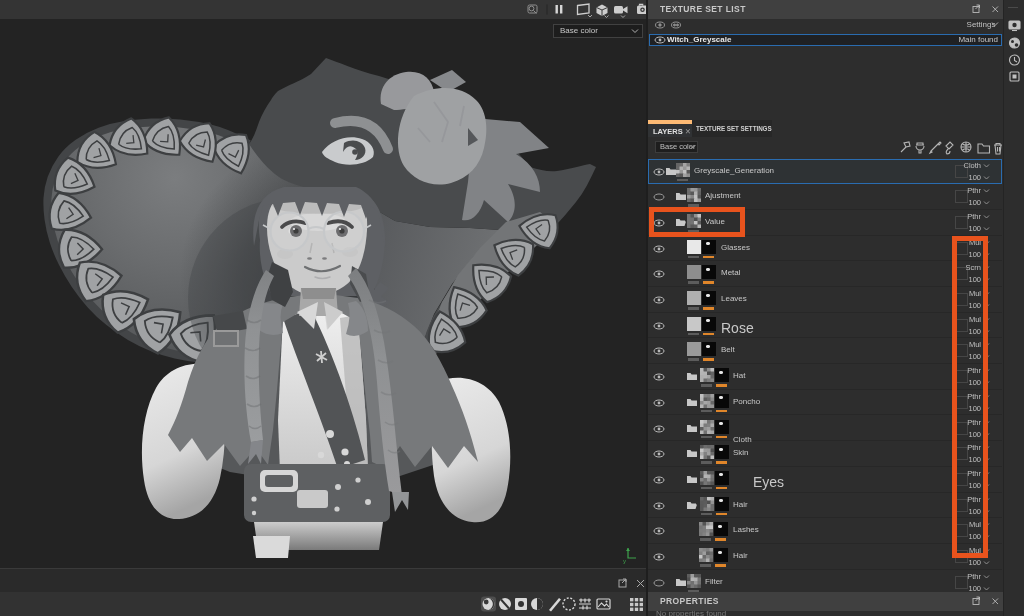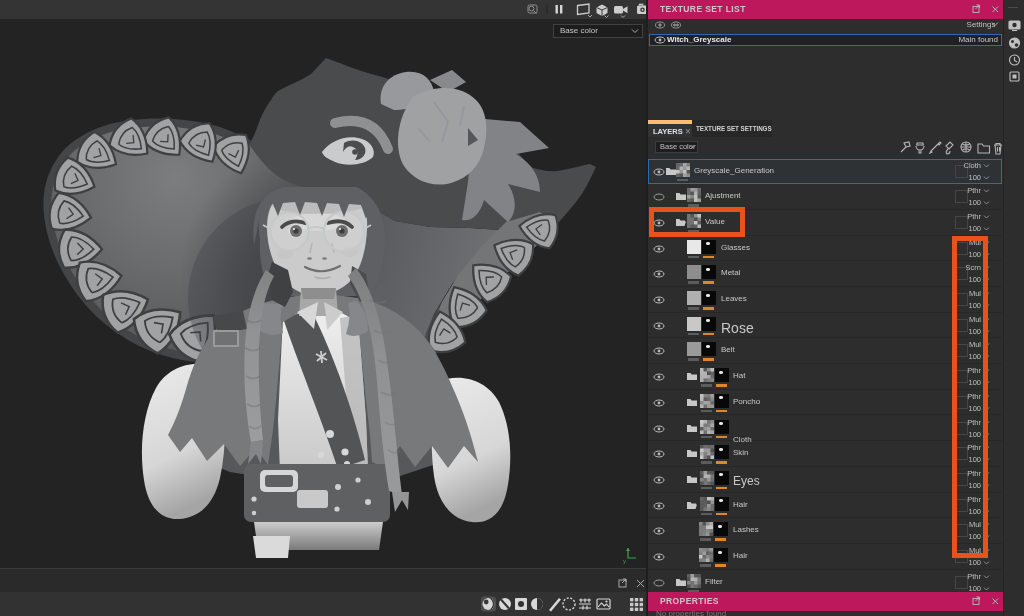--- a/index.html
+++ b/index.html
@@ -5,21 +5,21 @@
   * { margin:0; padding:0; box-sizing:border-box; }
   html,body { width:1024px; height:616px; overflow:hidden; background:#2d2d2d;
     font-family:"Liberation Sans", sans-serif; }
   .abs { position:absolute; }
   #topbar { position:absolute; left:0; top:0; width:1024px; height:19px; background:#343434; }
   #viewport { position:absolute; left:0; top:19px; width:648px; height:549px; background:#232323; }
   #vbar1 { position:absolute; left:0; top:568px; width:648px; height:24px; background:#2a2a2a; border-top:1px solid #3a3a3a; }
   #vbar2 { position:absolute; left:0; top:592px; width:648px; height:24px; background:#323232; }
   #rpanel { position:absolute; left:648px; top:0; width:355px; height:616px; background:#2d2d2d; }
   #rstrip { position:absolute; left:1003px; top:0; width:21px; height:616px; background:#2d2d2d; border-left:1px solid #242424; }
-  .hdr { position:absolute; left:648px; width:355px; height:19px; background:#be185d; color:#c8c8c8;
+  .hdr { position:absolute; left:648px; width:355px; height:19px; background:#404040; color:#c8c8c8;
     font-size:8.5px; font-weight:bold; letter-spacing:0.4px; line-height:19px; padding-left:12px; }
   svg text { font-family:"Liberation Sans", sans-serif; }
 </style>
 </head>
 <body>
 <div id="topbar"></div>
 <div id="viewport"></div>
 <svg class="abs" style="left:0;top:19px;" width="648" height="549" viewBox="0 19 648 549">
  <defs>
   <radialGradient id="lwshade" cx="0.5" cy="0.5" r="0.5">
@@ -759,21 +759,21 @@
         <rect x="0" y="10.5" width="4" height="4" fill="rgb(83,83,83)"></rect>
         <rect x="3.5" y="10.5" width="4" height="4" fill="rgb(118,118,118)"></rect>
         <rect x="7" y="10.5" width="4" height="4" fill="rgb(106,106,106)"></rect>
         <rect x="10.5" y="10.5" width="4" height="4" fill="rgb(87,87,87)"></rect>
       </svg>
       <div class="abs" style="left:715px;top:470.9px;width:14px;height:14px;background:#080808;">
         <div style="position:absolute;left:3.5px;top:2.52px;width:4.2px;height:3.08px;background:#e8e8e8;border-radius:40%;"></div>
       </div>
       <div class="abs" style="left:701px;top:486.9px;width:11px;height:2.5px;background:#5c5c5c;"></div>
       <div class="abs" style="left:716px;top:486.9px;width:11px;height:2.5px;background:#e0862a;"></div>
-      <div class="abs" style="left:733px;top:473.9px;width:150px;height:12px;color:#c8c8c8;font-size:12px;">Eyes</div>
+      <div class="abs" style="left:753px;top:473.9px;width:150px;height:12px;color:#c8c8c8;font-size:14px;">Eyes</div>
       <div class="abs" style="left:955px;top:472.9px;width:13px;height:13px;border:1px solid #464646;"></div>
       <div class="abs" style="left:957px;top:468.9px;width:24px;height:10px;color:#c0c0c0;font-size:7.5px;text-align:right;">Pthr</div>
       <svg class="abs" style="left:983px;top:471.9px;" width="7" height="5" viewBox="0 0 7 5">
         <path d="M1,0.5 L3.5,3 L6,0.5" stroke="#909090" fill="none"></path>
       </svg>
       <div class="abs" style="left:957px;top:480.9px;width:24px;height:10px;color:#c0c0c0;font-size:7.5px;text-align:right;">100</div>
       <svg class="abs" style="left:983px;top:483.9px;" width="7" height="5" viewBox="0 0 7 5">
         <path d="M1,0.5 L3.5,3 L6,0.5" stroke="#909090" fill="none"></path>
       </svg>
       <div class="abs" style="left:648px;top:492.6px;width:354px;height:25.7px;border-bottom:1px solid #272727;"></div>

